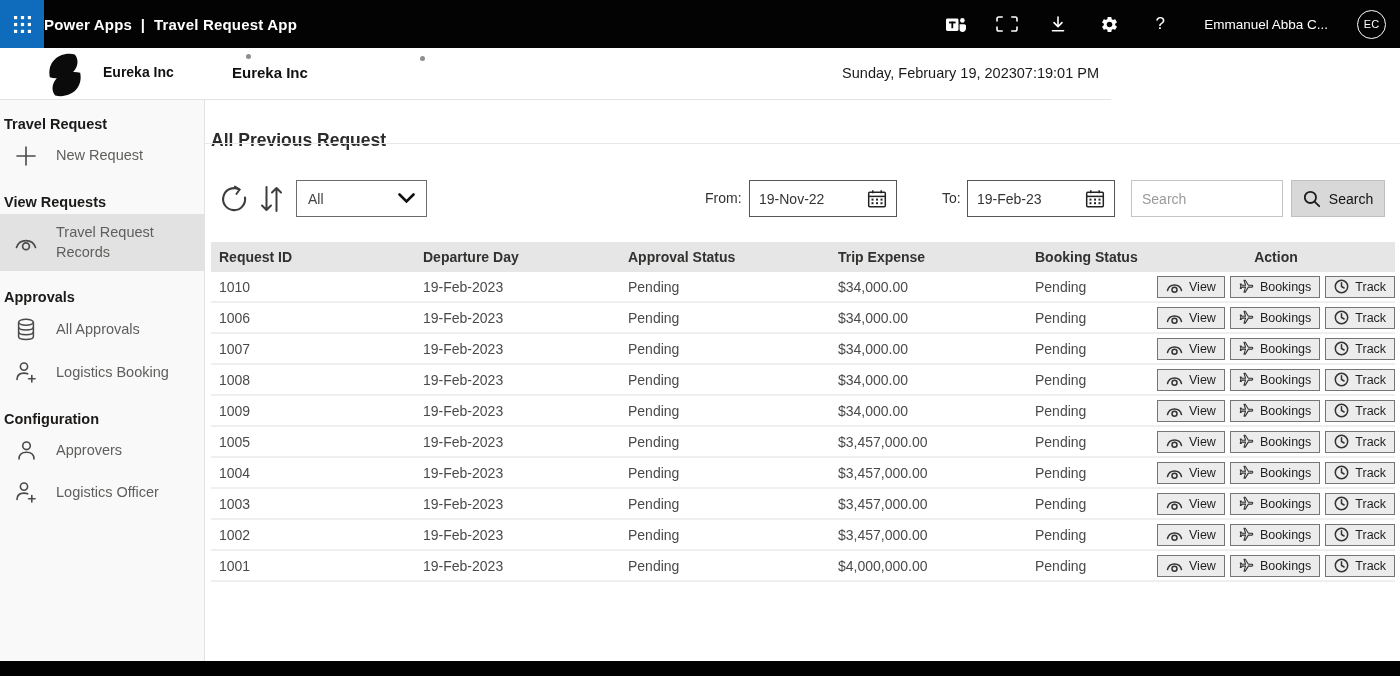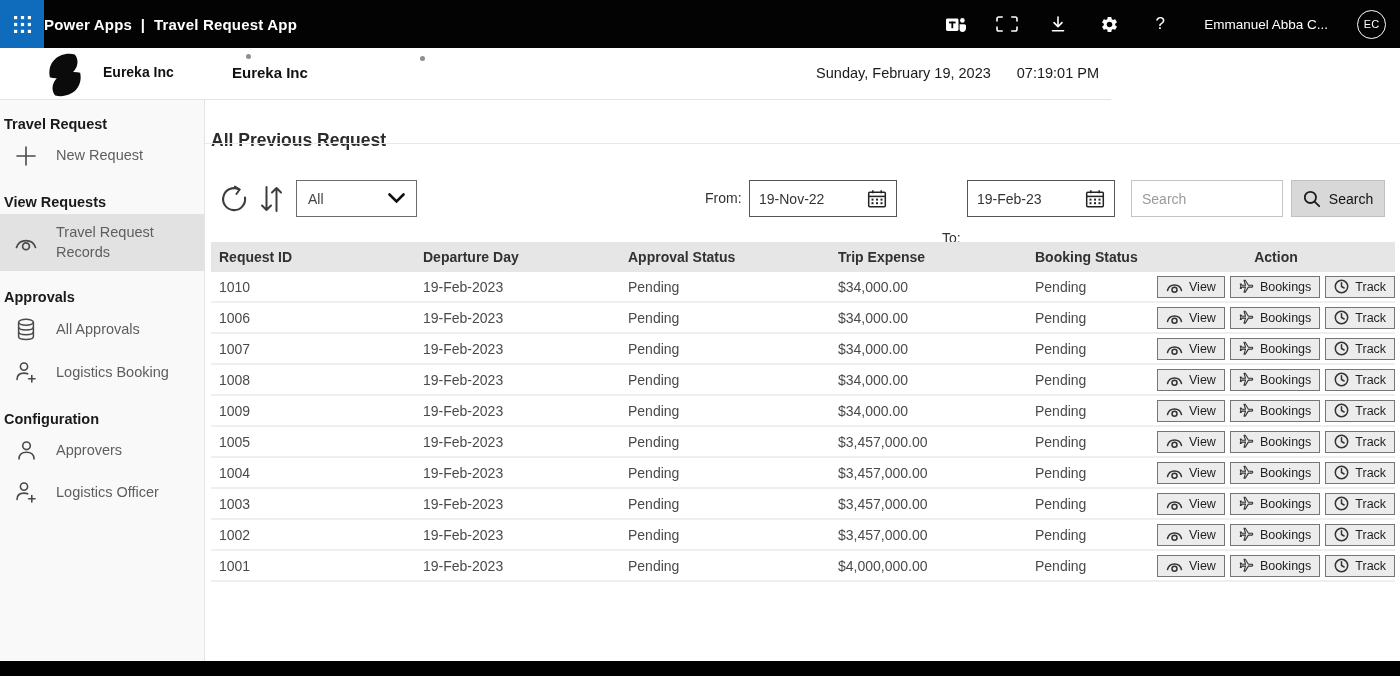--- a/index.html
+++ b/index.html
@@ -19,40 +19,40 @@
   .tb-user { font-size:13.5px; color:#fff; margin-left:4px; white-space:nowrap; }
   .avatar { width:29px; height:29px; border:1.5px solid #fff; border-radius:50%; display:flex;
     align-items:center; justify-content:center; font-size:11px; color:#fff; cursor:pointer;text-align:right; }
 
   
   .appheader { position:absolute; top:48px; left:0; width:1111px; height:52px; background:#fff;
     border-bottom:1px solid #e3e3e3; }
   .logo { position:absolute; left:39px; top:1px; }
   .logo-label { position:absolute; left:103px; top:16px; font-size:14px; font-weight:700; color:#111; }
   .app-title { position:absolute; left:232px; top:16px; font-size:15px; font-weight:700; color:#111; }
-  .header-right { position:absolute; right:12px; top:17px; display:flex; gap:26px; font-size:14.5px; color:#1b1a19; }
+  .header-right { position:absolute; right:12px; top:17px; display:flex; font-size:14.5px; color:#1b1a19; }
   .artifact-dot { position:absolute; width:5px; height:5px; border-radius:50%; background:#8e8e8e; }
 
   
   .sidebar { position:absolute; top:100px; left:0; width:205px; height:561px; background:#f9f9f9;
     border-right:1px solid #e3e3e3; padding-top:10px; }
   .side-header { margin:6px 0 4px 4px; font-size:14.5px; font-weight:700; color:#1b1a19; }
   .side-item { display:flex; align-items:center; gap:17px; padding:9px 6px 9px 13px; margin:2px 0;
     font-size:14.5px; color:#5f5e5c; cursor:pointer; line-height:1.35; }
   .side-item .icn { width:26px; display:flex; justify-content:center; flex:0 0 auto; }
   .side-item.selected { background:#e2e2e2; }
   .side-gap { height:10px; }
 
   
   .main { position:absolute; left:205px; top:100px; width:1195px; height:561px; background:#fff; }
   .main-title { position:absolute; left:6px; top:30px; font-size:17.5px; font-weight:600; color:#2b2b2b; }
   .title-divider { position:absolute; top:43px; left:0; width:1195px; border-top:1px solid #e8e8e8; }
 
   .icon-btn { position:absolute; cursor:pointer; display:flex; align-items:center; justify-content:center; }
-  .dropdown { position:absolute; left:91px; top:80px; width:121px; height:37px; background:#fff;
+  .dropdown { position:absolute; left:91px; top:80px; width:131px; height:37px; background:#fff;
     border:1px solid #6b6b6b; display:flex; align-items:center; padding:0 11px; cursor:pointer; }
   .dropdown span { font-size:14px; color:#444; flex:1; }
   .fld-label { position:absolute; font-size:14px; color:#333; top:90px; }
   .date-input { position:absolute; top:80px; width:148px; height:37px; background:#fff;
     border:1px solid #555; display:flex; align-items:center; padding:0 9px; cursor:text; }
   .date-input span { flex:1; font-size:14px; color:#333; }
   .search-input { position:absolute; left:926px; top:80px; width:152px; height:37px;
     border:1px solid #c4c4c4; background:#fff; font-size:14px; color:#333; padding:0 10px;
     font-family:"Liberation Sans", sans-serif; outline:none; }
   .search-input::placeholder { color:#9a9a9a; }
@@ -250,21 +250,21 @@
         <g fill="#222" stroke="none">
           <rect x="4.5" y="9.6" width="2" height="2"></rect>
             <rect x="9" y="9.6" width="2" height="2"></rect>
             <rect x="13.5" y="9.6" width="2" height="2"></rect>
           <rect x="4.5" y="13.2" width="2" height="2"></rect>
             <rect x="9" y="13.2" width="2" height="2"></rect>
             <rect x="13.5" y="13.2" width="2" height="2"></rect>
         </g>
       </svg>
     </div>
-    <span class="fld-label" style="left:737px;margin-top:40px;">To:</span>
+    <span class="fld-label" style="left:737px;">To:</span>
     <div class="date-input" style="left:762px;">
       <span>19-Feb-23</span>
       <svg width="20" height="20" viewBox="0 0 20 20" fill="none" stroke="#222" stroke-width="1.5">
         <rect x="1.7" y="3.2" width="16.6" height="14.6" rx="1"></rect>
         <path d="M1.7 7.4h16.6"></path>
         <path d="M5.8 1.2v3M14.2 1.2v3"></path>
         <g fill="#222" stroke="none">
           <rect x="4.5" y="9.6" width="2" height="2"></rect>
             <rect x="9" y="9.6" width="2" height="2"></rect>
             <rect x="13.5" y="9.6" width="2" height="2"></rect>

